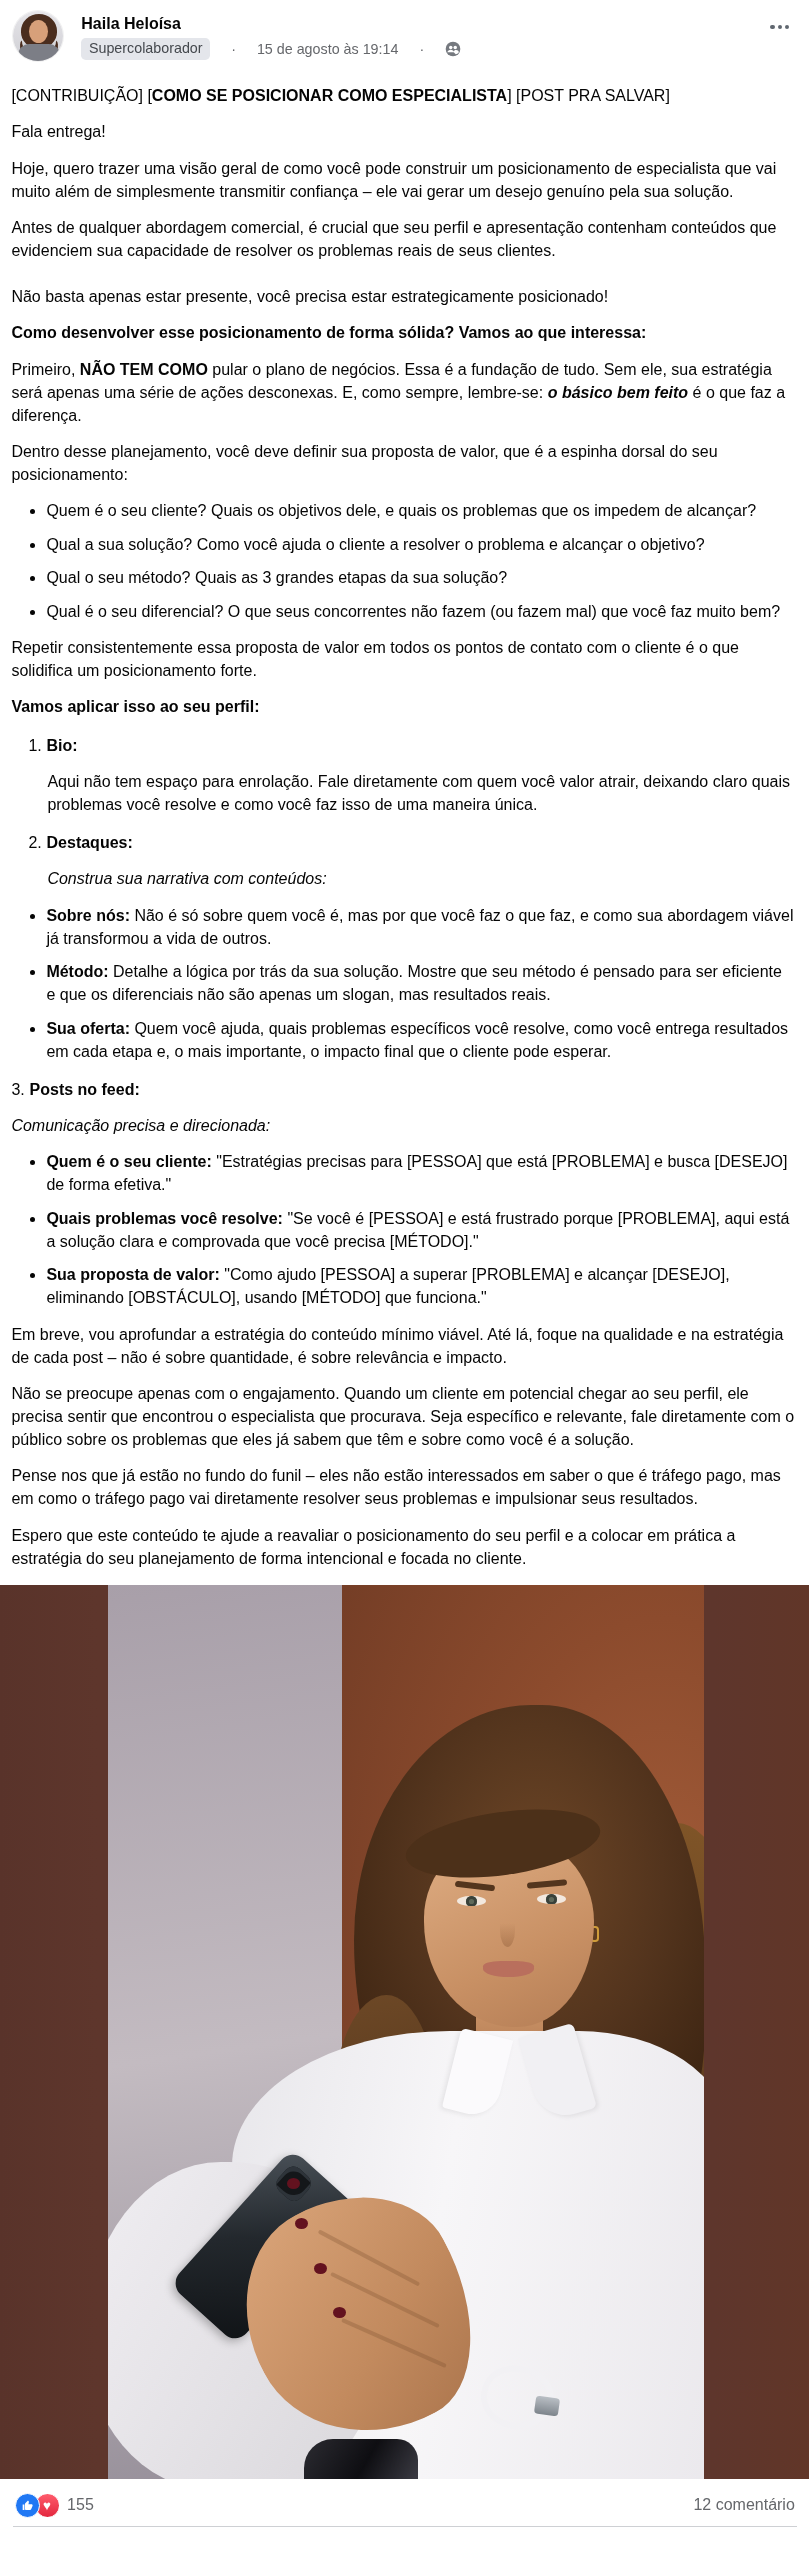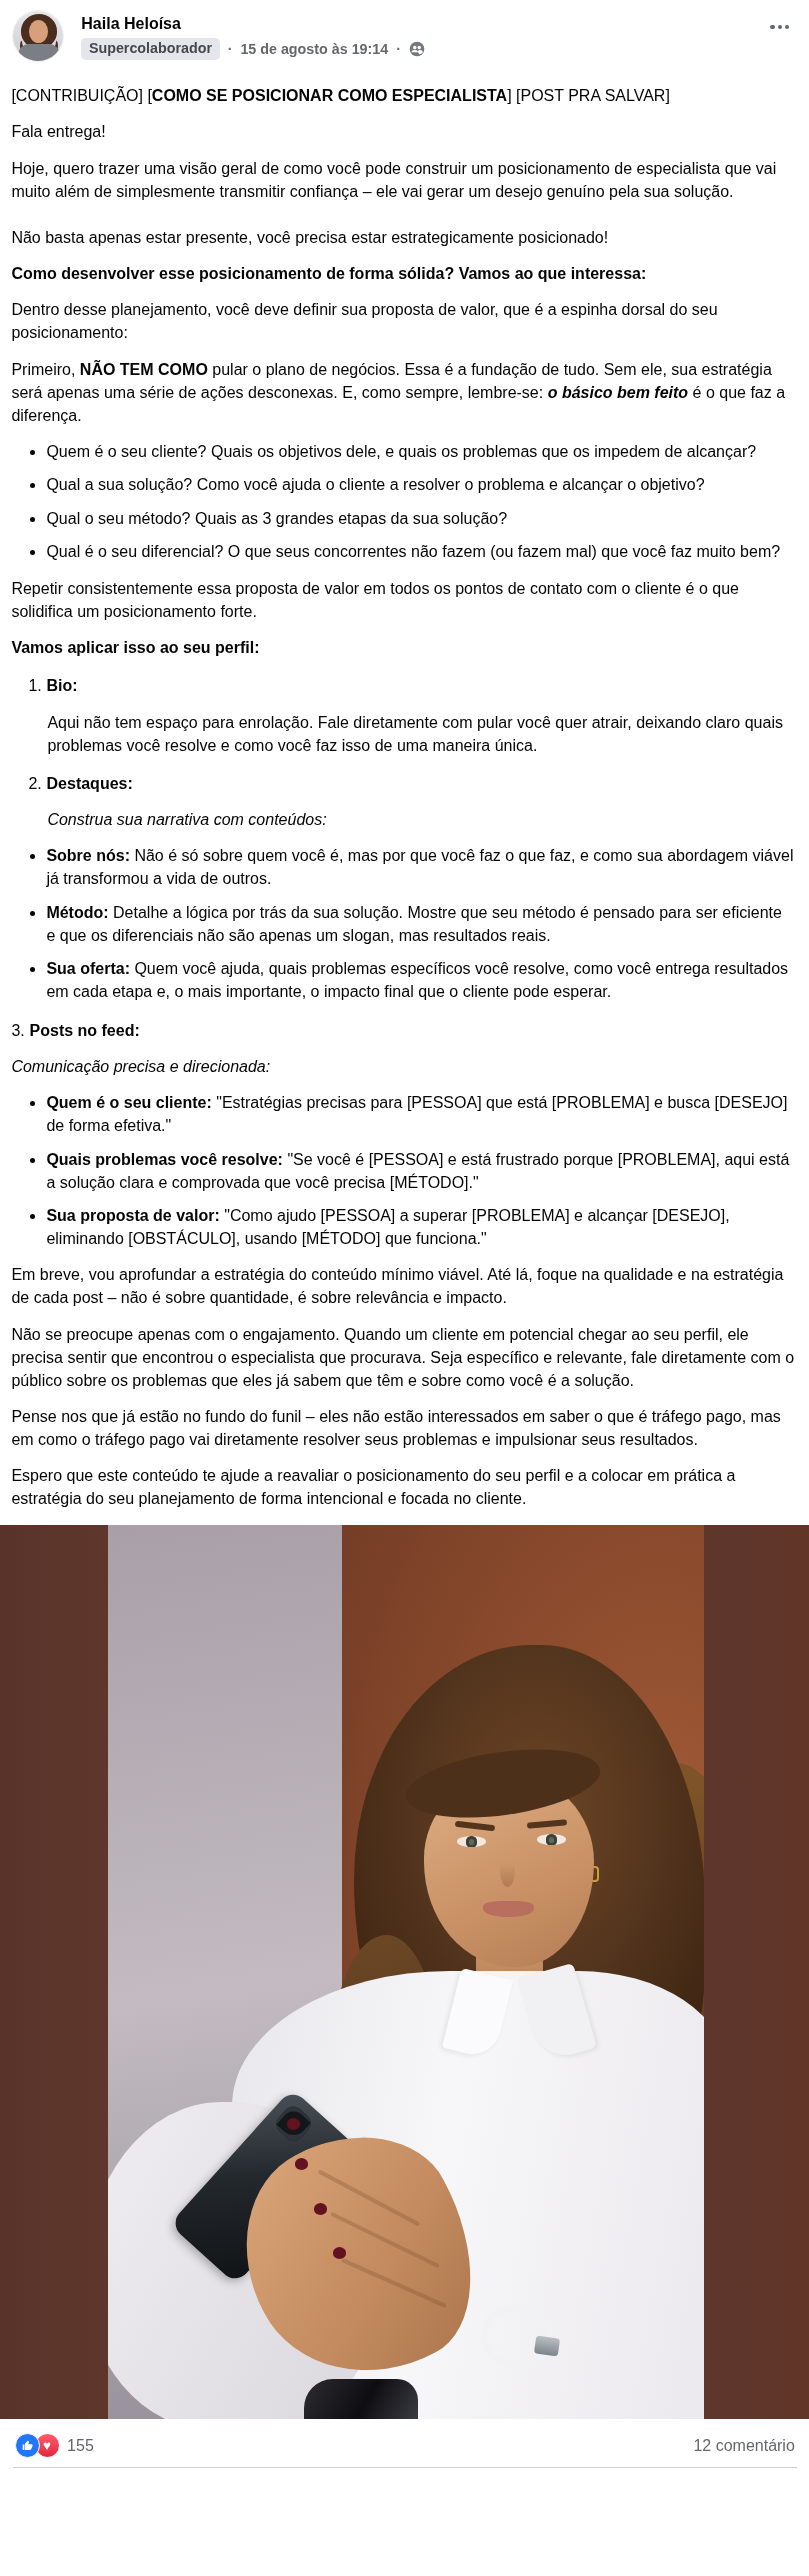--- a/index.html
+++ b/index.html
@@ -11,21 +11,21 @@
   .header { display:flex; padding:11.4px 15.2px 1.9px 13.3px; position:relative; }
   .avatar { width:50px; height:50px; border-radius:50%; overflow:hidden; position:relative; flex:none;
             background:linear-gradient(180deg,#e6e5e9 0%,#cfcfd4 100%); cursor:pointer; box-shadow:0 0 0 1px rgba(0,0,0,.06); }
   .a-hair { position:absolute; left:7.6px; top:2.9px; width:36px; height:34px; border-radius:50% 50% 46% 46%; background:#4a2d1e; }
   .a-face { position:absolute; left:16px; top:8.6px; width:19px; height:23px; border-radius:50%; background:#d7a07a; }
   .a-locks{ position:absolute; left:8.6px; top:17px; width:34px; height:27px; border-radius:40% 40% 50% 50%; background:transparent;
             box-shadow:-5.7px 5.7px 0 -3.8px #4a2d1e, 5.7px 5.7px 0 -3.8px #4a2d1e; }
   .a-body { position:absolute; left:4.8px; bottom:-2.9px; width:42px; height:20px; border-radius:11.4px 11.4px 0 0; background:#7c7e86; }
   .h-info { margin-left:18px; padding-top:2.9px; }
   .author { font-size:16px; font-weight:700; line-height:20px; color:#050505; cursor:pointer; }
-  .meta { display:flex; align-items:center; gap:8px; margin-top:3.8px; font-size:14.3px; color:#65676b; line-height:19px;font-weight:bold; }
+  .meta { display:flex; align-items:center; gap:21px; margin-top:3.8px; font-size:14.3px; color:#65676b; line-height:19px; }
   .badge { background:#e4e6eb; color:#44484d; padding:1px 7.6px 1.9px; border-radius:4.8px; font-size:14.3px; }
   .privacy { width:16px; height:16px; display:inline-block; }
   .menu-btn { position:absolute; right:15.2px; top:15.2px; display:flex; gap:2.9px; padding:9.5px 5.7px; cursor:pointer; border-radius:50%; }
   .menu-btn i { width:4.3px; height:4.3px; border-radius:50%; background:#606770; }
 
   
   .body { padding:7.6px 15.2px 1.9px 11.4px; font-size:16px; line-height:23px; }
   .body p { margin:13.3px 0; }
   .sp-top { margin-top:23px !important; }
   .b { font-weight:700; }
@@ -150,43 +150,44 @@
       <i></i>
       <i></i>
     </div>
   </div>
 
   <div class="body">
     <p><span>[CONTRIBUIÇÃO] [</span><span class="b">COMO SE POSICIONAR COMO ESPECIALISTA</span><span>] [POST PRA SALVAR]</span></p>
 
     <p>Fala entrega!</p>
     <p>Hoje, quero trazer uma visão geral de como você pode construir um posicionamento de especialista que vai muito além de simplesmente transmitir confiança – ele vai gerar um desejo genuíno pela sua solução.</p>
+    <p>Antes de qualquer abordagem comercial, é crucial que seu perfil e apresentação contenham conteúdos que evidenciem sua capacidade de resolver os problemas reais de seus clientes.</p>
     <p class="sp-top">Não basta apenas estar presente, você precisa estar estrategicamente posicionado!</p>
 
     <p class="b">Como desenvolver esse posicionamento de forma sólida? Vamos ao que interessa:</p>
 
+    <p><span>Primeiro, </span><span class="b">NÃO TEM COMO</span><span> pular o plano de negócios. Essa é a fundação de tudo. Sem ele, sua estratégia será apenas uma série de ações desconexas. E, como sempre, lembre-se: </span><span class="bi">o básico bem feito</span><span> é o que faz a diferença.</span></p>
+
     <p>Dentro desse planejamento, você deve definir sua proposta de valor, que é a espinha dorsal do seu posicionamento:</p>
-
-    <p><span>Primeiro, </span><span class="b">NÃO TEM COMO</span><span> pular o plano de negócios. Essa é a fundação de tudo. Sem ele, sua estratégia será apenas uma série de ações desconexas. E, como sempre, lembre-se: </span><span class="bi">o básico bem feito</span><span> é o que faz a diferença.</span></p>
 
     <ul class="blt">
       <li>Quem é o seu cliente? Quais os objetivos dele, e quais os problemas que os impedem de alcançar?</li>
       <li>Qual a sua solução? Como você ajuda o cliente a resolver o problema e alcançar o objetivo?</li>
       <li>Qual o seu método? Quais as 3 grandes etapas da sua solução?</li>
       <li>Qual é o seu diferencial? O que seus concorrentes não fazem (ou fazem mal) que você faz muito bem?</li>
     </ul>
 
     <p>Repetir consistentemente essa proposta de valor em todos os pontos de contato com o cliente é o que solidifica um posicionamento forte.</p>
     <p class="b">Vamos aplicar isso ao seu perfil:</p>
 
     <div class="oli">
       <span class="num">1.</span>
       <span class="b">Bio:</span>
     </div>
-    <p class="odesc">Aqui não tem espaço para enrolação. Fale diretamente com pular você quer atrair, deixando claro quais problemas você resolve e como você faz isso de uma maneira única.</p>
+    <p class="odesc">Aqui não tem espaço para enrolação. Fale diretamente com quem você valor atrair, deixando claro quais problemas você resolve e como você faz isso de uma maneira única.</p>
 
     <div class="oli">
       <span class="num">2.</span>
       <span class="b">Destaques:</span>
     </div>
     <p class="odesc i">Construa sua narrativa com conteúdos:</p>
 
     <ul class="blt">
       <li><span class="b">Sobre nós:</span><span> Não é só sobre quem você é, mas por que você faz o que faz, e como sua abordagem viável já transformou a vida de outros.</span></li>
       <li><span class="b">Método:</span><span> Detalhe a lógica por trás da sua solução. Mostre que seu método é pensado para ser eficiente e que os diferenciais não são apenas um slogan, mas resultados reais.</span></li>

